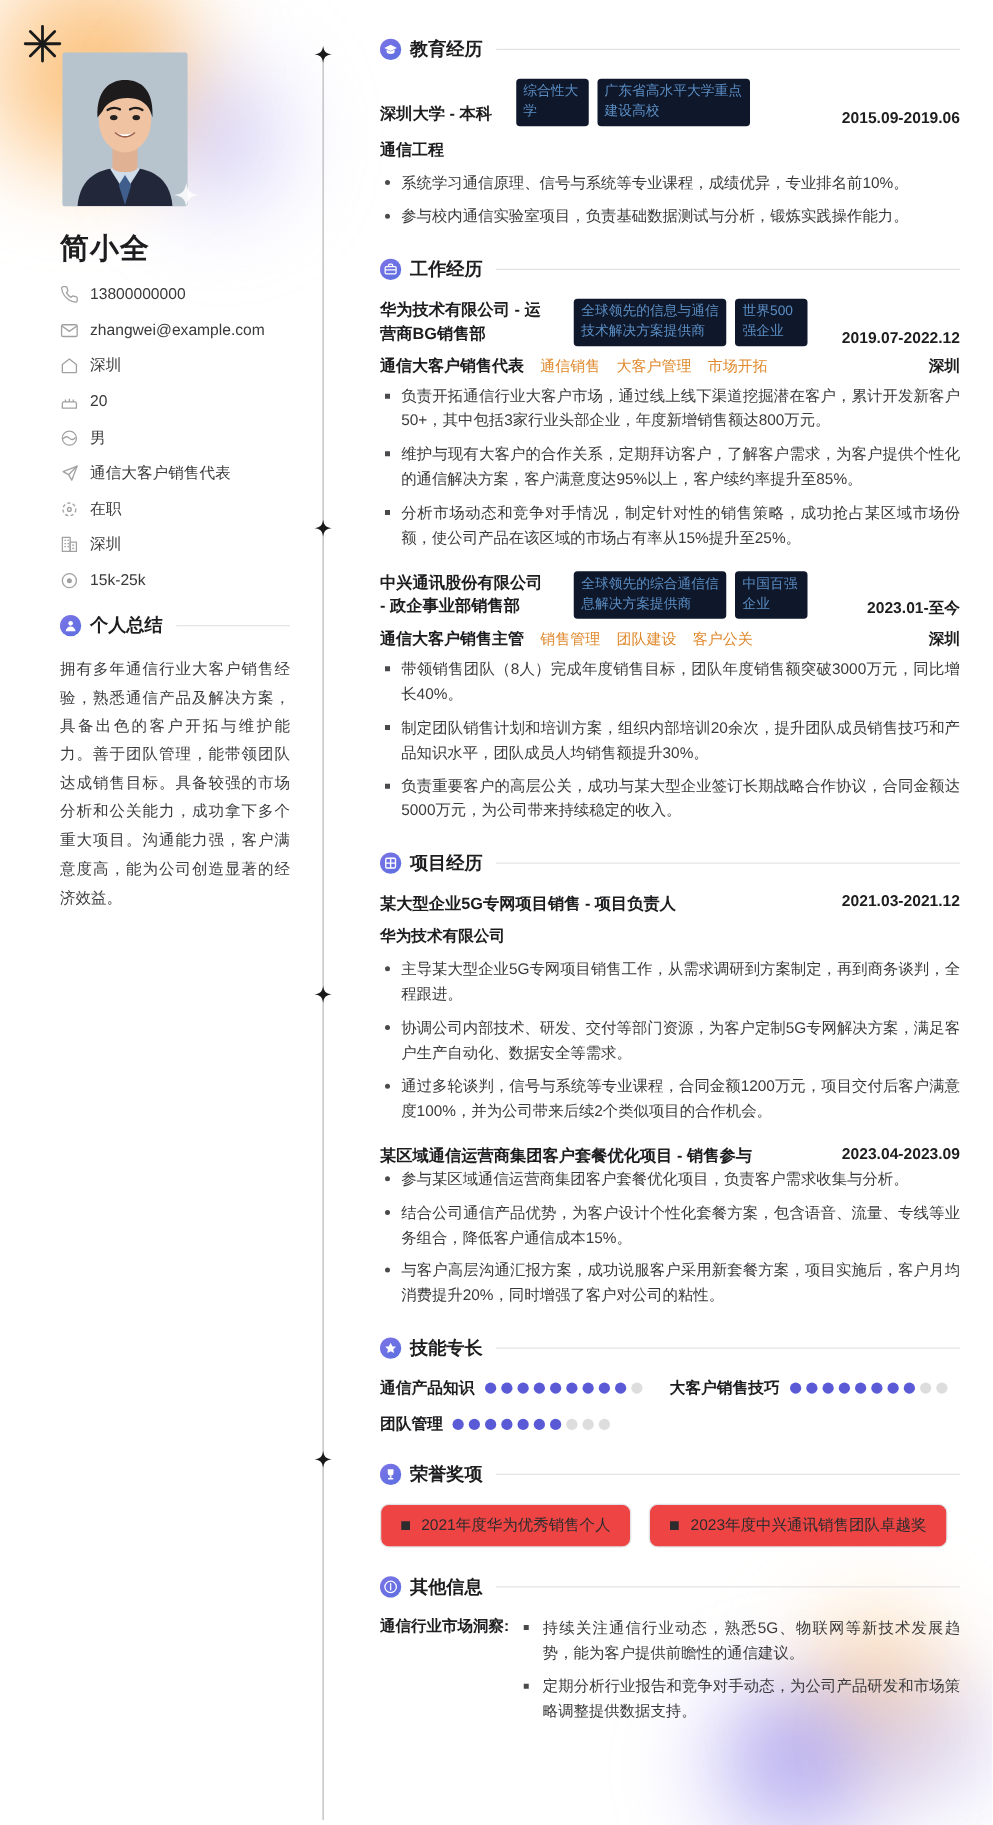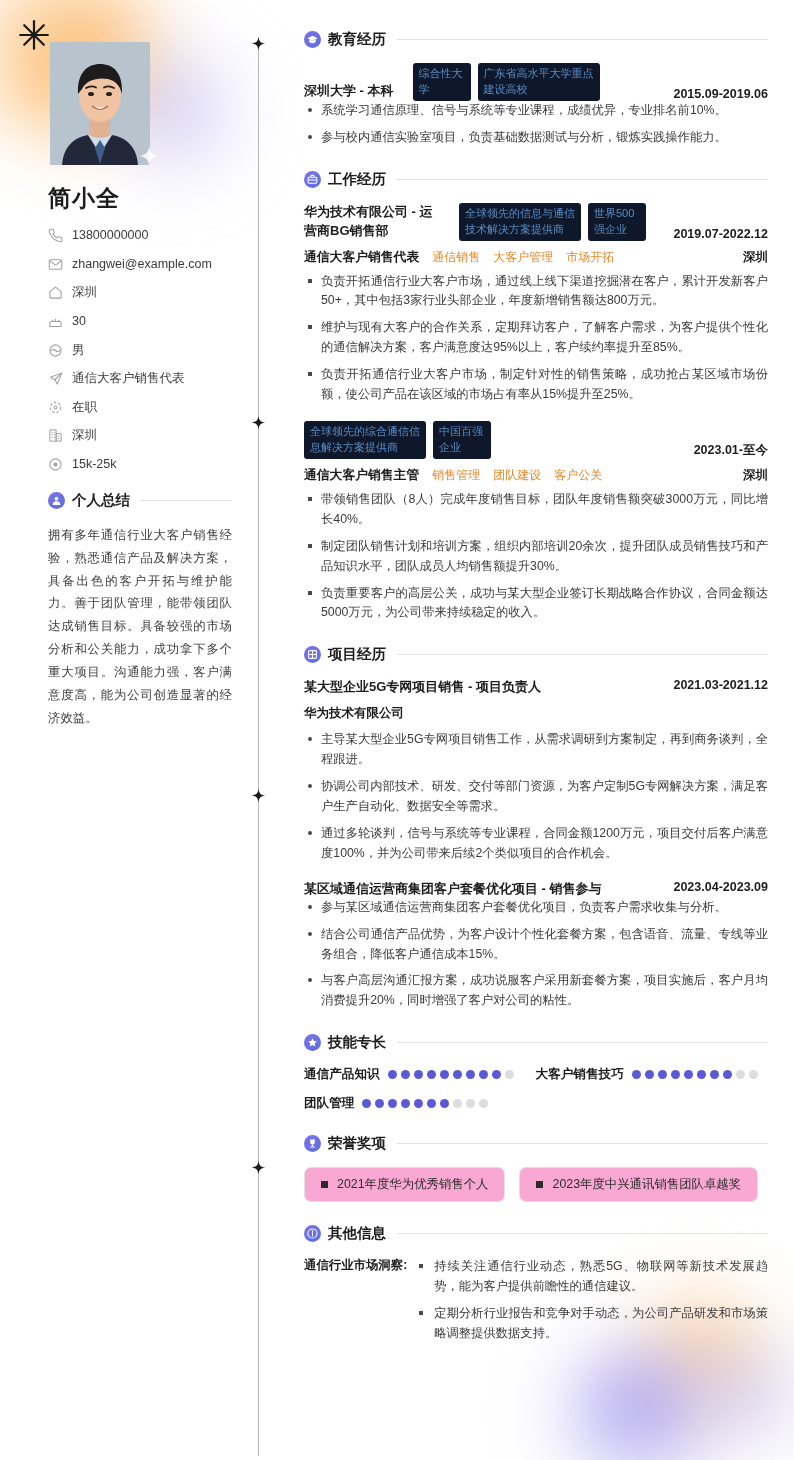--- a/index.html
+++ b/index.html
@@ -163,21 +163,21 @@
   .skill-name { font-size: 12.6px; font-weight: 700; color: #1d1d1f; white-space: nowrap; }
   .dots { display: flex; gap: 4px; }
   .dot { width: 9px; height: 9px; border-radius: 50%; background: #ddd; }
   .dot.on { background: #5b5ad6; }
 
   
   .honors { display: flex; gap: 14px; flex-wrap: wrap; }
   .honor {
     border: 1px solid #e2e2e6; border-radius: 7px;
     padding: 8px 16px; font-size: 12.4px; color: #2c2c2e;
-    display: flex; align-items: center; gap: 9px; background: #f9a8d4;
+    display: flex; align-items: center; gap: 9px; background: #ef4444;
   }
   .honor .sq { width: 7px; height: 7px; background: #2c2c2e; flex: 0 0 7px; }
 
   
   .other-row { display: flex; gap: 8px; align-items: flex-start; }
   .other-label { font-size: 12.4px; font-weight: 700; color: #1d1d1f; white-space: nowrap; flex: 0 0 auto; }
   .other-body { flex: 1 1 auto; }
   .other-body ul.bullets li { padding-left: 19px; }
 </style>
 </head>
@@ -269,21 +269,21 @@
           <span>深圳</span>
         </div>
 
         <div class="contact-row">
           <span class="ic">
             <svg viewBox="0 0 24 24" fill="none" stroke="#555" stroke-width="1.7" stroke-linejoin="round">
                 <path d="M3 20 h18 v-6 a2 2 0 0 0-2-2 H5 a2 2 0 0 0-2 2 Z"></path>
                 <path d="M7 12 V9 M12 12 V8 M17 12 V9"></path>
               </svg>
           </span>
-          <span>30</span>
+          <span>20</span>
         </div>
 
         <div class="contact-row">
           <span class="ic">
             <svg viewBox="0 0 24 24" fill="none" stroke="#555" stroke-width="1.7">
                 <circle cx="12" cy="12" r="9"></circle>
                 <path d="M4 13 q4 -5 8 -1 q4 4 8 -1"></path>
               </svg>
           </span>
           <span>男</span>
@@ -380,20 +380,21 @@
 
         <div class="entry">
           <div class="entry-top">
             <div class="org">深圳大学 - 本科</div>
             <div class="chips">
               <span class="chip narrow">综合性大学</span>
               <span class="chip">广东省高水平大学重点建设高校</span>
             </div>
             <div class="date">2015.09-2019.06</div>
           </div>
+          <div class="major">通信工程</div>
           <ul class="bullets">
             <li>系统学习通信原理、信号与系统等专业课程，成绩优异，专业排名前10%。</li>
             <li>参与校内通信实验室项目，负责基础数据测试与分析，锻炼实践操作能力。</li>
           </ul>
         </div>
       </div>
 
       <div class="section">
         <div class="sec-head">
           <span class="sec-ico">
@@ -419,26 +420,27 @@
           <div class="role-row">
             <span class="role">通信大客户销售代表</span>
             <span class="tag">通信销售</span>
             <span class="tag">大客户管理</span>
             <span class="tag">市场开拓</span>
             <span class="loc">深圳</span>
           </div>
           <ul class="bullets sq">
             <li>负责开拓通信行业大客户市场，通过线上线下渠道挖掘潜在客户，累计开发新客户50+，其中包括3家行业头部企业，年度新增销售额达800万元。</li>
             <li>维护与现有大客户的合作关系，定期拜访客户，了解客户需求，为客户提供个性化的通信解决方案，客户满意度达95%以上，客户续约率提升至85%。</li>
-            <li>负责开拓通信行业大客户市场，制定针对性的销售策略，成功抢占某区域市场份额，使公司产品在该区域的市场占有率从15%提升至25%。</li>
+            <li>分析市场动态和竞争对手情况，制定针对性的销售策略，成功抢占某区域市场份额，使公司产品在该区域的市场占有率从15%提升至25%。</li>
           </ul>
         </div>
 
         <div class="entry">
           <div class="entry-top">
+            <div class="org wide">中兴通讯股份有限公司 - 政企事业部销售部</div>
             <div class="chips">
               <span class="chip">全球领先的综合通信信息解决方案提供商</span>
               <span class="chip narrow">中国百强企业</span>
             </div>
             <div class="date">2023.01-至今</div>
           </div>
           <div class="role-row">
             <span class="role">通信大客户销售主管</span>
             <span class="tag">销售管理</span>
             <span class="tag">团队建设</span>

